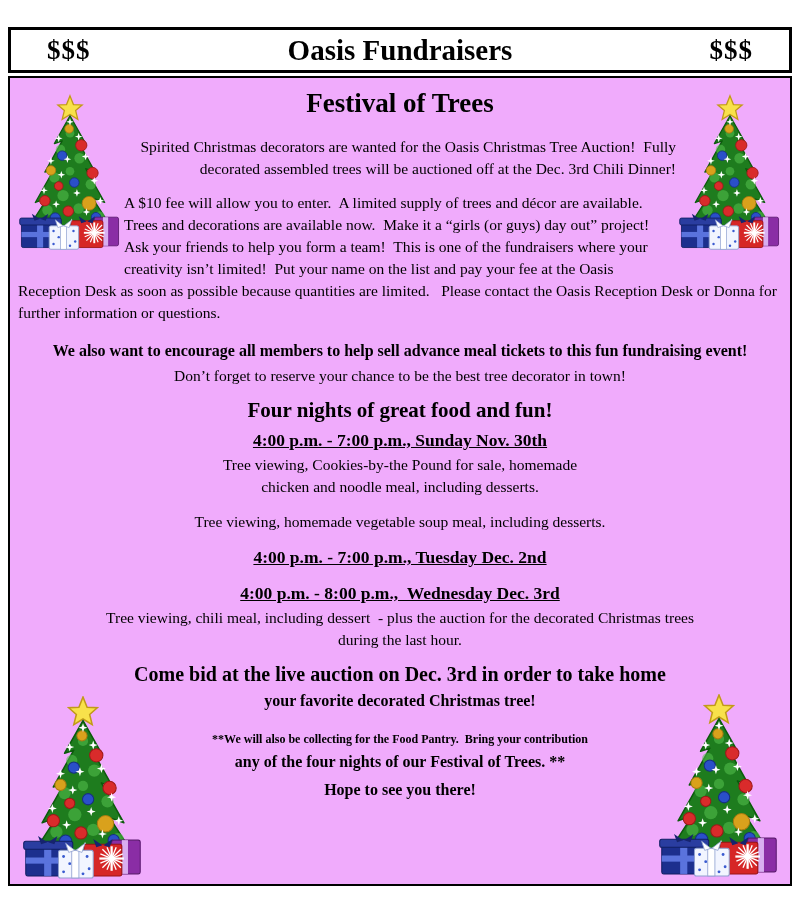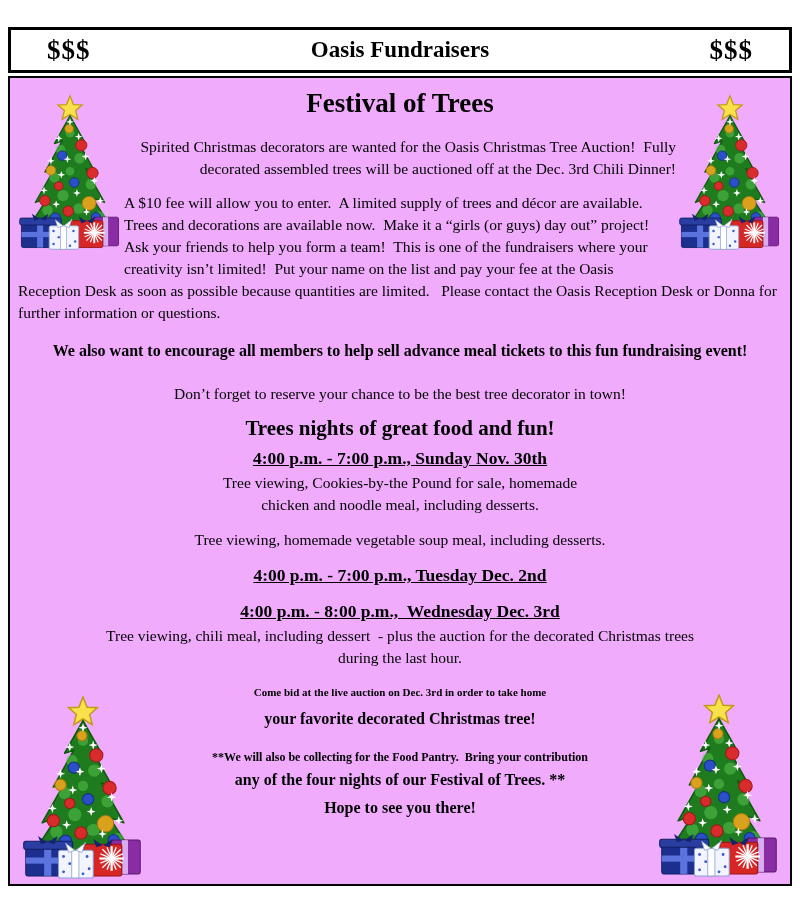--- a/index.html
+++ b/index.html
@@ -14,21 +14,21 @@
   
   .header-box {
     position:absolute; left:8px; right:8px; top:27px; height:46px;
     border:3px solid #000; background:#fff;
     display:flex; align-items:center; justify-content:space-between;
     padding:0 36px;
   }
   .dollars { font-weight:bold; font-size:27px; letter-spacing:1px; }
   .header-title {
     position:absolute; left:50%; transform:translateX(-50%);
-    font-weight:bold; font-size:23px; white-space:nowrap;
+    font-weight:bold; font-size:29px; white-space:nowrap;
   }
 
   
   .content {
     position:absolute; left:8px; right:8px; top:76px; height:810px;
     border:2px solid #000; background:#f0abfc;
     padding:6px; overflow:hidden;
     font-size:15.5px; line-height:22px;
   }
 
@@ -41,29 +41,29 @@
   .tree-br { position:absolute; right:8px; bottom:6px; width:126px; height:184px; }
 
   
   .pre { white-space:pre-wrap; }
   .center { text-align:center; }
   .flyer-title { margin:4px 0 0; font-size:27px; line-height:30px; font-weight:bold; text-align:center; }
   .intro   { margin:18px 2px 0;text-align:right; }
   .details { margin:12px 2px 0; }
   .encourage { margin:16px 0 0; font-weight:bold; font-size:16px; }
   .thanks  { margin:8px 0 0; }
-  .reserve { margin:21px 0 0; }
+  .reserve { margin:3px 0 0; }
   .four-nights { margin:10px 0 0; font-size:21px; line-height:26px; font-weight:bold; text-align:center; }
   .sched { text-align:center; margin-top:13px; }
   .sched.first { margin-top:6px; }
   .sched-time { font-weight:bold; font-size:17.5px; line-height:23px; text-decoration:underline; }
   .sched-desc { line-height:22px; margin:2px auto 0; }
   .desc-sunday { max-width:405px; }
   .desc-wednesday { max-width:610px; }
-  .come-bid  { margin:12px 0 0; font-weight:bold; font-size:11px; }
+  .come-bid  { margin:12px 0 0; font-weight:bold; font-size:20px; }
   .come-bid2 { margin:5px 0 0;  font-weight:bold; font-size:16px; }
   .pantry    { margin:16px 0 0; font-weight:bold; font-size:12px; }
   .pantry2   { margin:1px 0 0;  font-weight:bold; font-size:16px; }
   .hope      { margin:6px 0 0;  font-weight:bold; font-size:16px; }
 </style>
 </head>
 <body>
 
 <svg width="0" height="0" style="position:absolute" aria-hidden="true">
   <defs>
@@ -177,21 +177,21 @@
 
     <h2 class="flyer-title">Festival of Trees</h2>
 
     <p class="intro pre">Spirited Christmas decorators are wanted for the Oasis Christmas Tree Auction!  Fully decorated assembled trees will be auctioned off at the Dec. 3rd Chili Dinner!</p>
 
     <p class="details pre">A $10 fee will allow you to enter.  A limited supply of trees and décor are available.  Trees and decorations are available now.  Make it a “girls (or guys) day out” project!  Ask your friends to help you form a team!  This is one of the fundraisers where your creativity isn’t limited!  Put your name on the list and pay your fee at the Oasis Reception Desk as soon as possible because quantities are limited.   Please contact the Oasis Reception Desk or Donna for further information or questions.</p>
 
     <p class="encourage center pre">We also want to encourage all members to help sell advance meal tickets to this fun fundraising event!</p>
     <p class="reserve center pre">Don’t forget to reserve your chance to be the best tree decorator in town!</p>
 
-    <h3 class="four-nights">Trees nights of great food and fun!</h3>
+    <h3 class="four-nights">Four nights of great food and fun!</h3>
 
     <div class="sched first">
       <div class="sched-time pre">4:00 p.m. - 7:00 p.m., Sunday Nov. 30th</div>
       <div class="sched-desc desc-sunday pre">Tree viewing, Cookies-by-the Pound for sale, homemade chicken and noodle meal, including desserts.</div>
     </div>
 
     <div class="sched">
       <div class="sched-desc pre">Tree viewing, homemade vegetable soup meal, including desserts.</div>
     </div>
 

